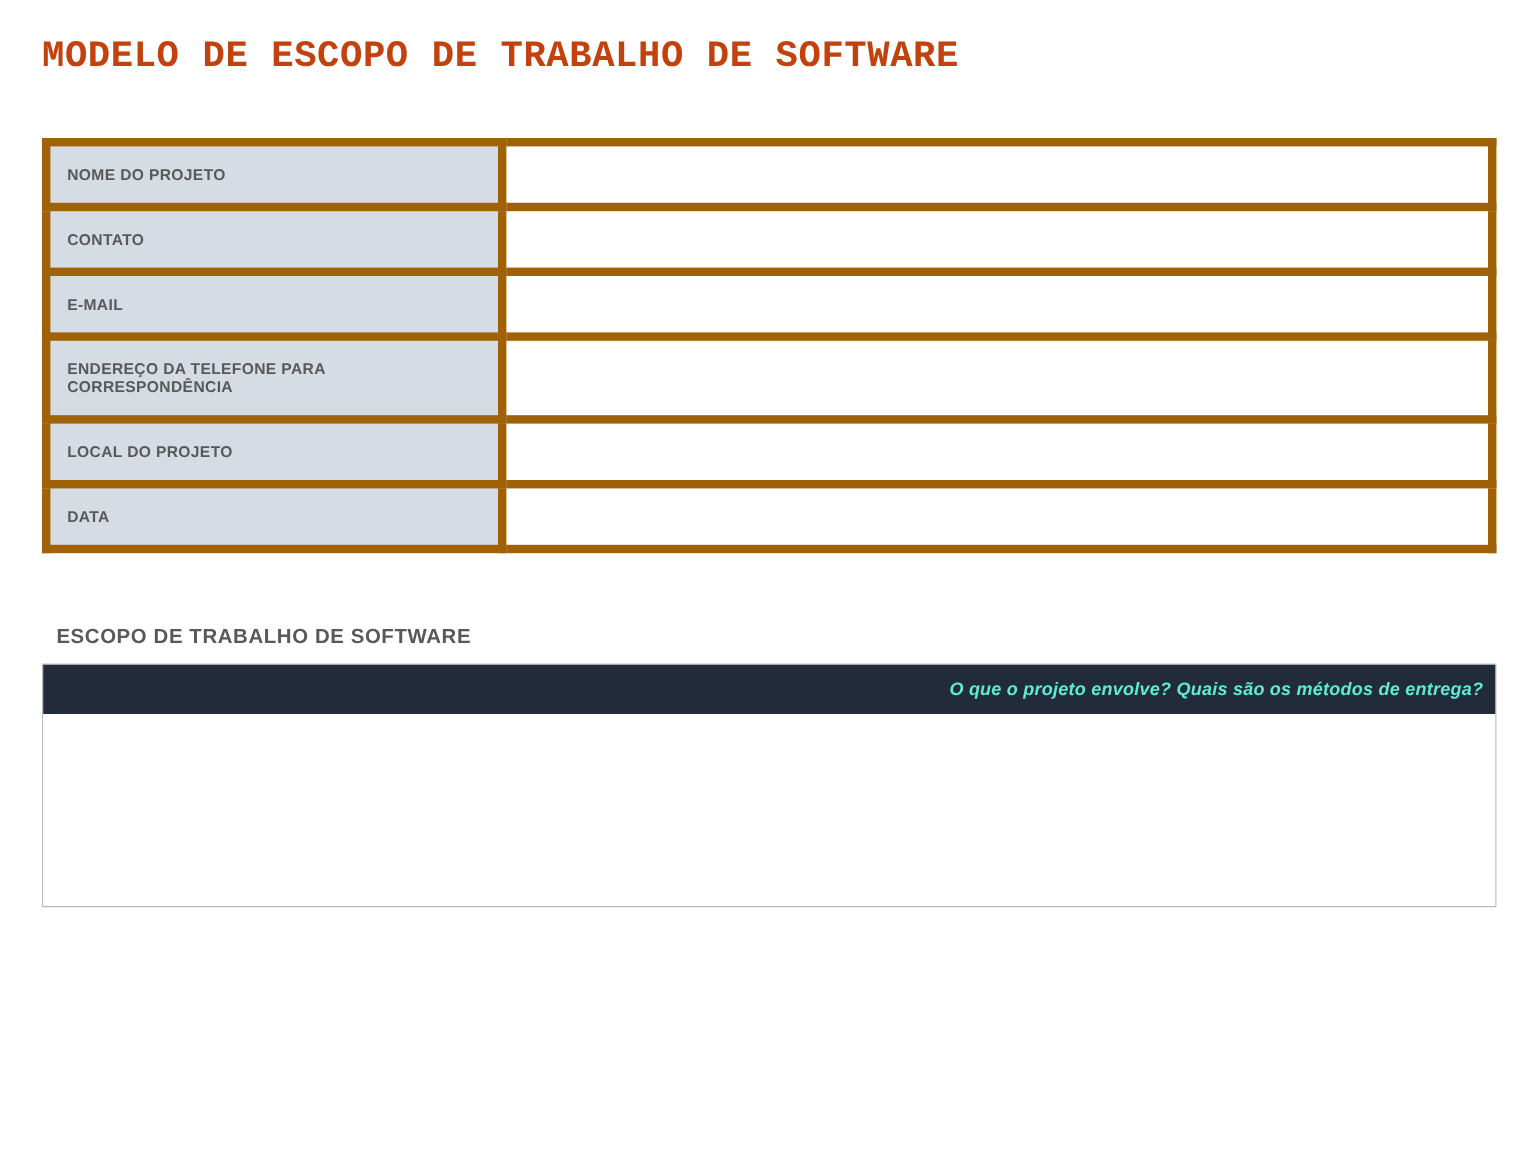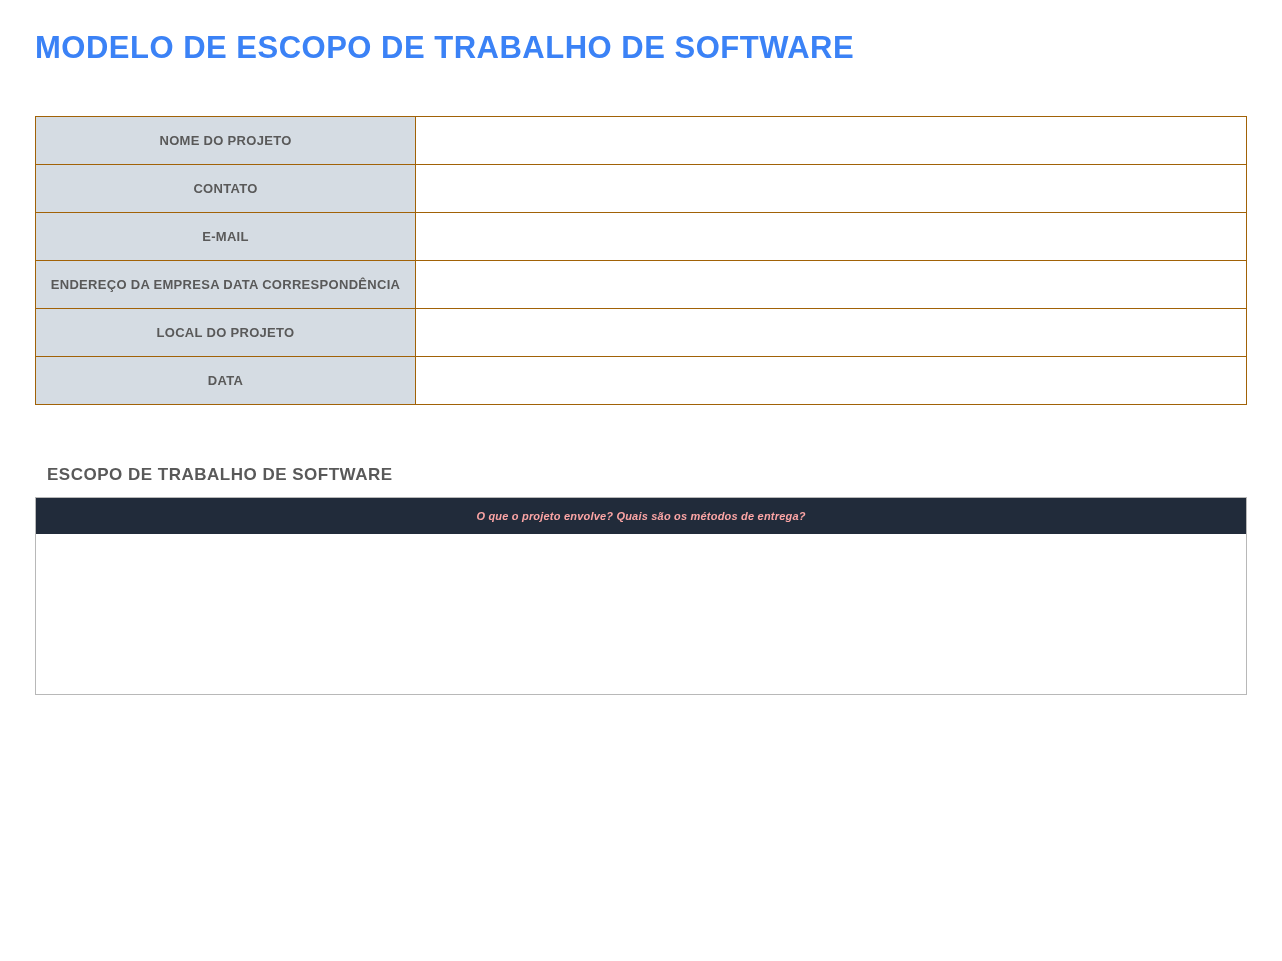--- a/index.html
+++ b/index.html
@@ -7,36 +7,36 @@
       padding: 0;
       box-sizing: border-box;
     }
     body {
       font-family: "Century Gothic", "CenturyGothic", "AppleGothic", Arial, sans-serif;
       background: #ffffff;
       padding: 30px 35px;
       width: 1282px;
     }
     .page-title {
-      color: #3b82f6;
+      color: #c2410c;
       font-size: 31px;
       font-weight: bold;
       letter-spacing: 0.5px;
       margin-bottom: 50px;
+      font-family: Liberation Mono, monospace;
     }
     .info-table {
       width: 100%;
       border-collapse: collapse;
       margin-bottom: 60px;
     }
     .info-table td {
-      border: 1px solid #a16207;
+      border: 7px solid #a16207;
       padding: 16px 14px;
       vertical-align: middle;
-      text-align: center;
     }
     .info-table .label-cell {
       background-color: #d5dce3;
       width: 380px;
       color: #595959;
       font-size: 13px;
       font-weight: bold;
       letter-spacing: 0.3px;
     }
     .info-table .value-cell {
@@ -50,25 +50,25 @@
       font-weight: bold;
       letter-spacing: 0.5px;
       margin-left: 12px;
       margin-bottom: 12px;
     }
     .scope-box {
       border: 1px solid #b8b8b8;
     }
     .scope-header {
       background-color: #212b3a;
-      color: #fca5a5;
+      color: #5eead4;
       font-style: italic;
       font-weight: bold;
-      font-size: 11px;
-      text-align: center;
+      font-size: 15px;
+      text-align: right;
       padding: 12px 10px;
       letter-spacing: 0.2px;
     }
     .scope-body {
       background-color: #ffffff;
       min-height: 160px;
       padding: 10px;
       font-size: 13px;
       color: #333;
     }
@@ -86,21 +86,21 @@
     </tr>
     <tr>
       <td class="label-cell">CONTATO</td>
       <td class="value-cell"></td>
     </tr>
     <tr>
       <td class="label-cell">E-MAIL</td>
       <td class="value-cell"></td>
     </tr>
     <tr>
-      <td class="label-cell">ENDEREÇO DA EMPRESA DATA CORRESPONDÊNCIA</td>
+      <td class="label-cell">ENDEREÇO DA TELEFONE PARA CORRESPONDÊNCIA</td>
       <td class="value-cell"></td>
     </tr>
     <tr>
       <td class="label-cell">LOCAL DO PROJETO</td>
       <td class="value-cell"></td>
     </tr>
     <tr>
       <td class="label-cell">DATA</td>
       <td class="value-cell"></td>
     </tr>

